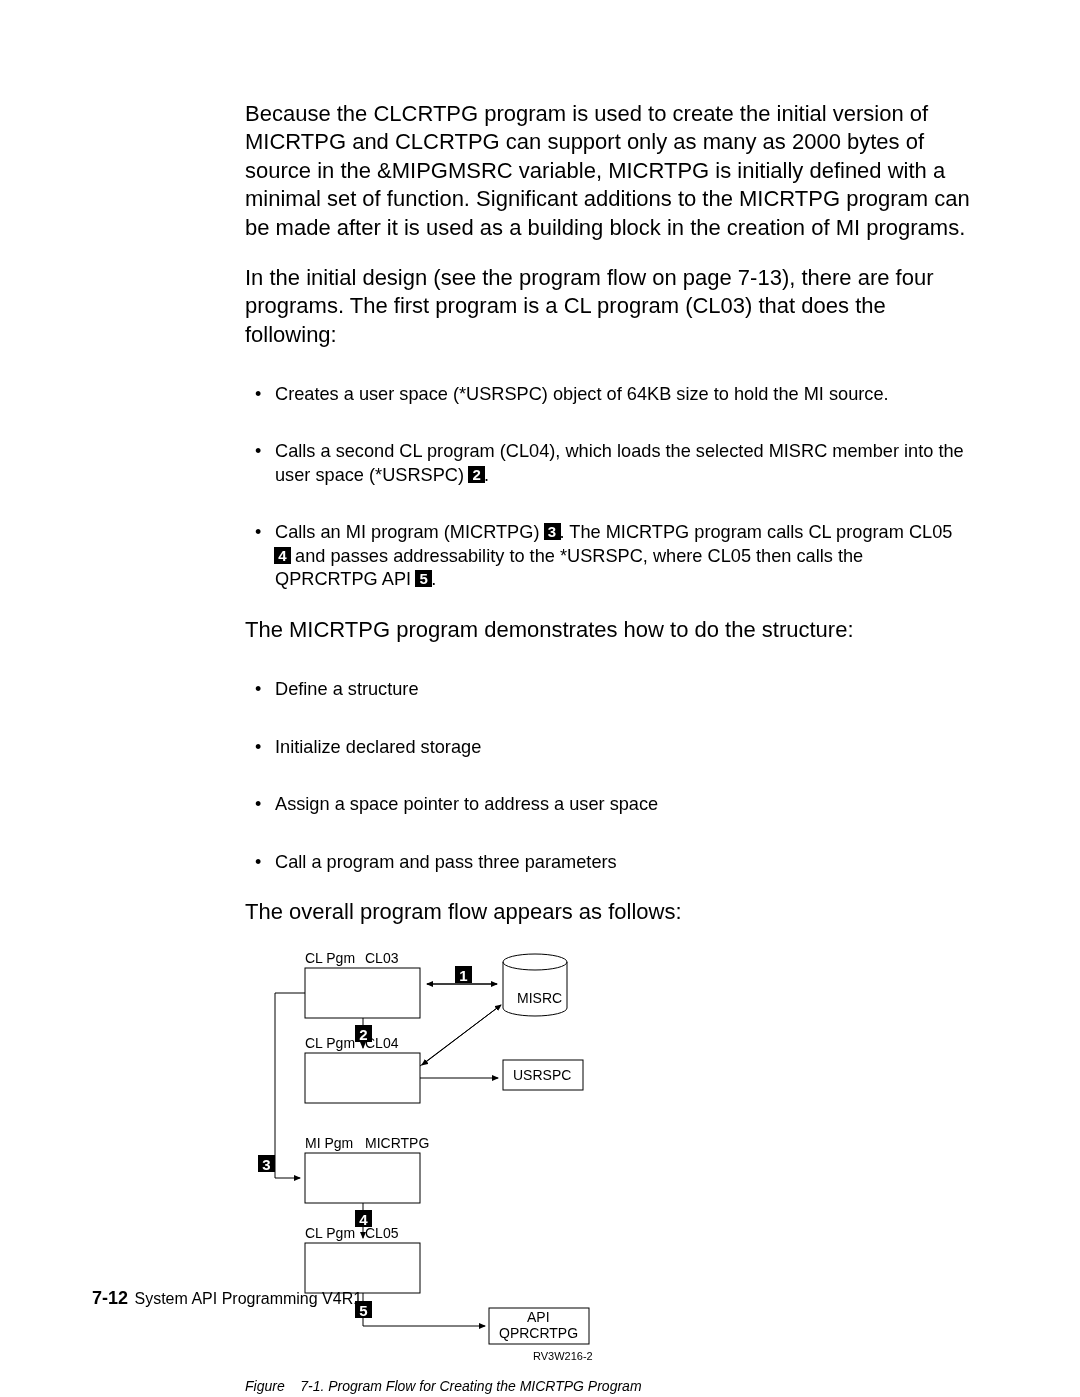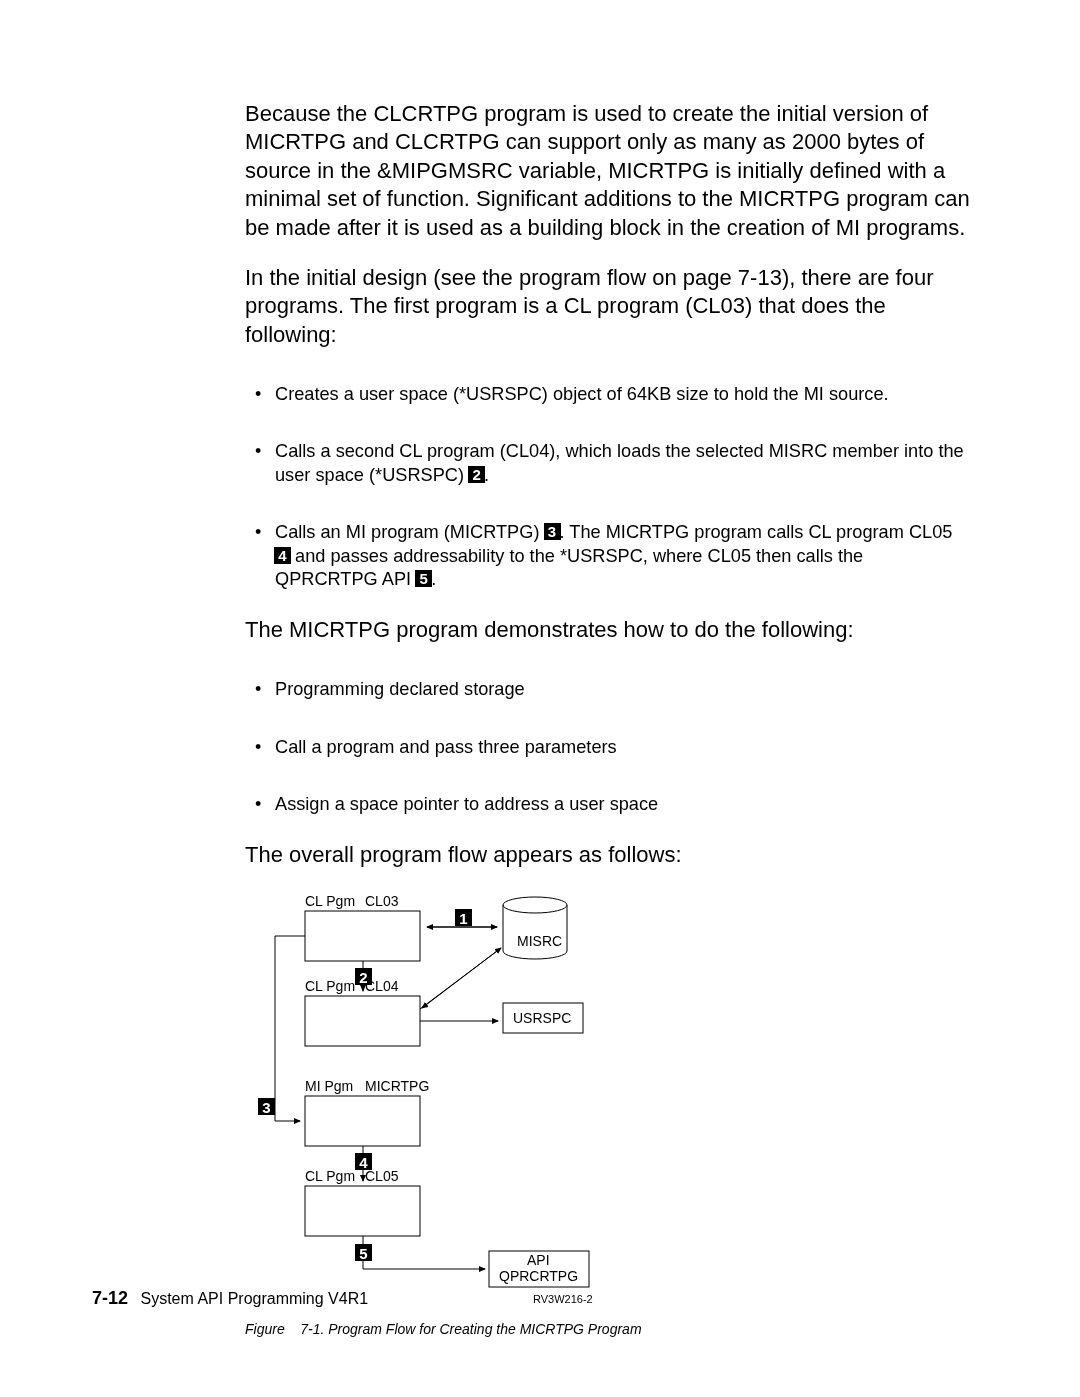--- a/index.html
+++ b/index.html
@@ -63,21 +63,21 @@
   }
   .footer {
     position: absolute;
     bottom: 88px;
     left: 92px;
     font-size: 16px;
   }
   .footer .pageno {
     font-weight: bold;
     font-size: 18px;
-    margin-right: 8px;
+    margin-right: 2px;
   }
   svg { display: block; }
   .svg-callout {
     fill: #000;
   }
   .svg-callout-text {
     fill: #fff;
     font-weight: bold;
     font-size: 15px;
     font-family: Arial, Helvetica, sans-serif;
@@ -112,26 +112,27 @@
       <span class="callout">2</span><span>.</span>
     </li>
     <li>
       <span>Calls an MI program (MICRTPG)</span>
       <span class="callout">3</span><span>.  The MICRTPG program calls CL program CL05</span>
       <span class="callout">4</span><span> and passes addressability to the *USRSPC, where CL05 then calls the QPRCRTPG API</span>
       <span class="callout">5</span><span>.</span>
     </li>
   </ul>
 
-  <p>The MICRTPG program demonstrates how to do the following:</p>
+  <p>The MICRTPG program demonstrates how to do the structure:</p>
 
   <ul>
-    <li>Programming declared storage</li>
+    <li>Define a structure</li>
+    <li>Initialize declared storage</li>
+    <li>Assign a space pointer to address a user space</li>
     <li>Call a program and pass three parameters</li>
-    <li>Assign a space pointer to address a user space</li>
   </ul>
 
   <p>The overall program flow appears as follows:</p>
 
   <div class="figure">
     <svg width="420" height="420" viewBox="0 0 420 420">
       <defs>
         <marker id="ah" markerWidth="8" markerHeight="8" refX="6" refY="3" orient="auto">
           <path d="M0,0 L7,3 L0,6 Z" class="arrowhead"></path>
         </marker>

